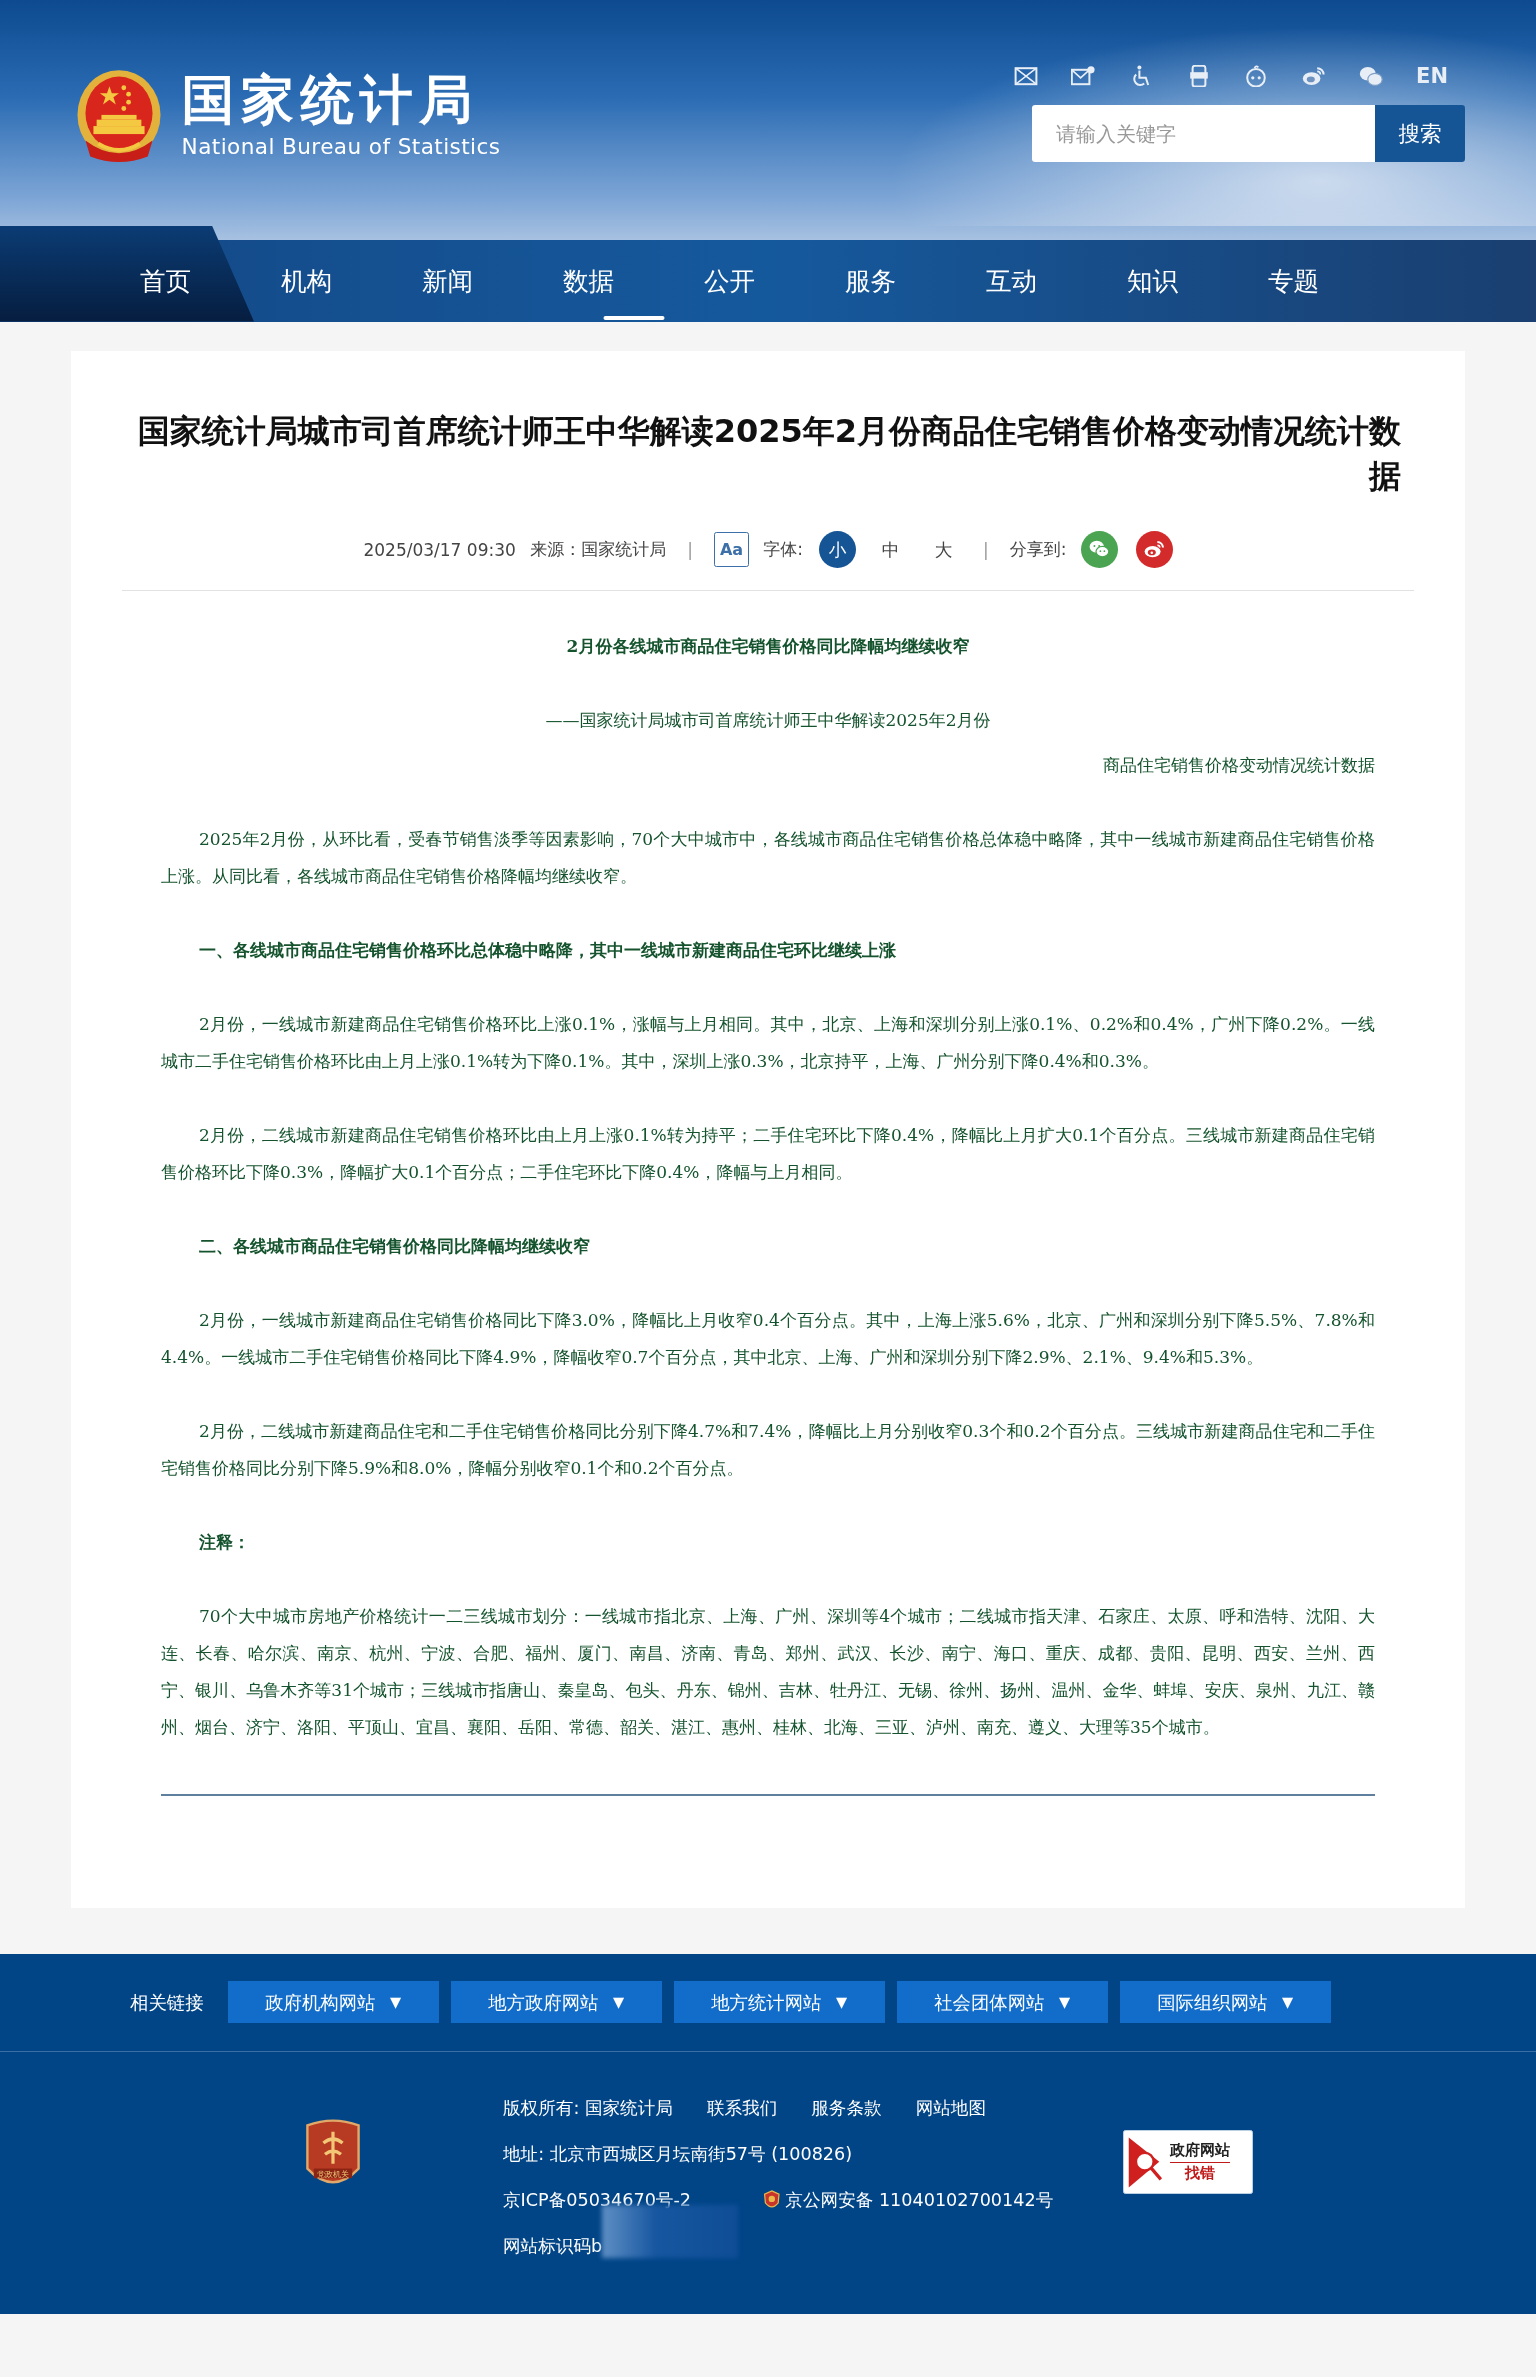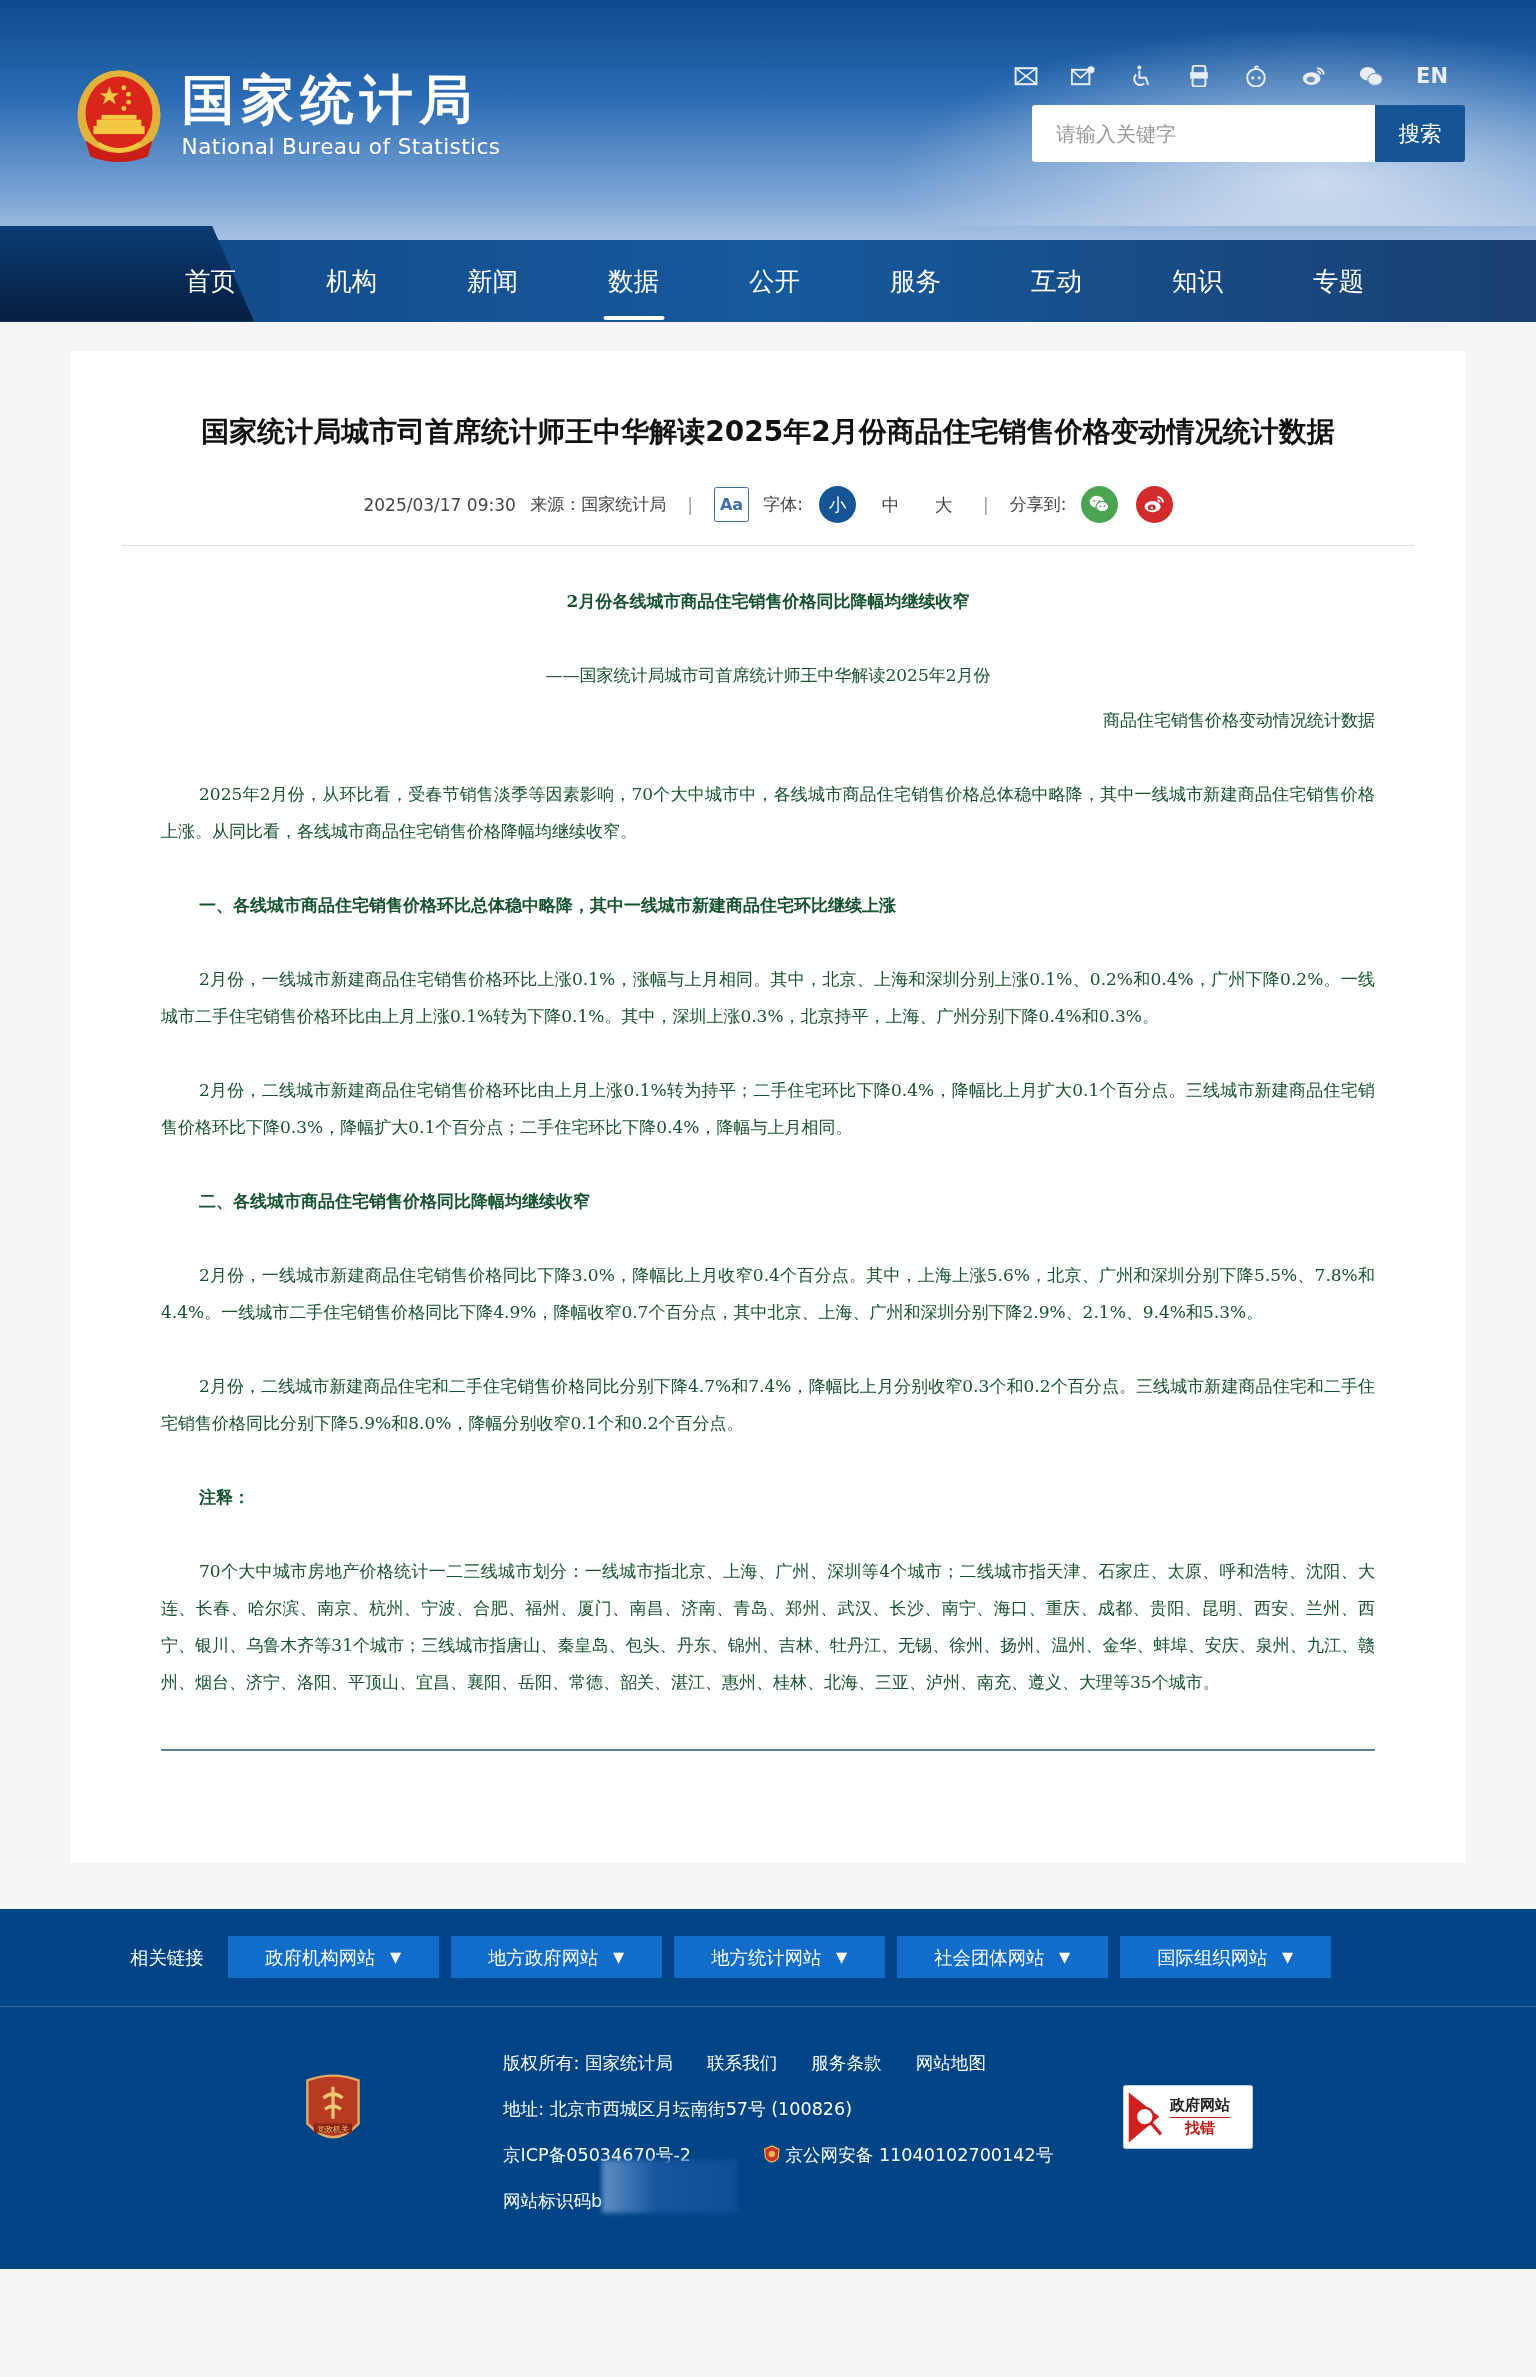--- a/index.html
+++ b/index.html
@@ -50,37 +50,37 @@
     background: linear-gradient(90deg, #144784 0%, #15599d 50%, #1a3f70 100%);
     z-index: 3;
   }
   .nav-home-bg {
     position: absolute; left: 0; top: -14.4px; width: 254px; height: 96px;
     background: linear-gradient(180deg, #0b3c74 0%, #061d3f 100%);
     clip-path: polygon(0 0, 212px 0, 254px 96px, 0 96px);
   }
   .nav-items { position: absolute; left: 140px; top: 0; height: 82px; display: flex; }
   .nav-item {
-    width: 141px; height: 82px; display: flex; align-items: center; justify-content: center;
+    width: 141px; height: 82px; display: flex; align-items: center; justify-content: flex-start;
     color: #fff; font-size: 25.6px; position: relative; cursor: pointer;
   }
   .nav-item.active::after {
     content: ""; position: absolute; left: 50%; bottom: 1.6px; transform: translateX(-50%);
     width: 61px; height: 4.8px; background: #fff; border-radius: 2.4px;
   }
   .header-wrap { position: relative; height: 322px; }
   .header-wrap .header { position: absolute; top: 0; left: 0; width: 1536px; height: 322px; }
 
   
   .article {
     width: 1394px; margin: 29px auto 0; background: #fff; min-height: 1050px;
     padding: 0 0 112px;
   }
   .article-title {
-    padding: 58px 64px 0; text-align: center; font-size: 28px; line-height: 45px;
+    padding: 58px 64px 0; text-align: right; font-size: 32px; line-height: 45px;
     font-weight: bold; color: #111; font-family: "DejaVu Sans", sans-serif;
   }
   .meta {
     margin: 32px 51px 0; padding-bottom: 22.4px; border-bottom: 1.6px solid #e2e2e2;
     display: flex; align-items: center; justify-content: center; font-size: 17px; color: #444;
   }
   .meta span { white-space: nowrap; }
   .meta .sep { color: #999; margin: 0 21px; }
   .aa-btn {
     width: 35px; height: 35px; border: 1.6px solid #3d6fa8; border-radius: 2.4px;

